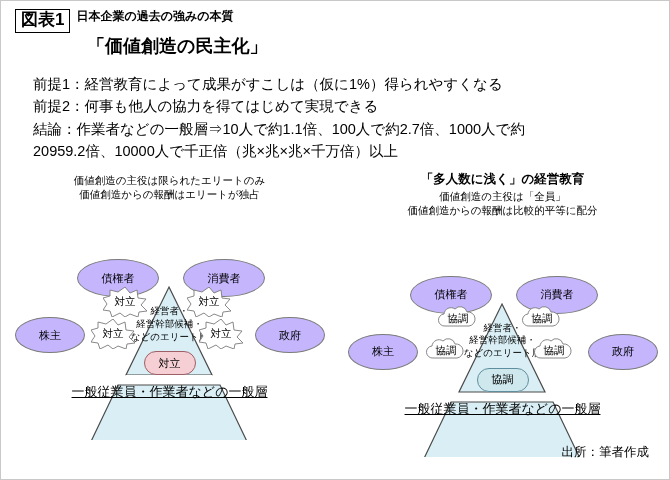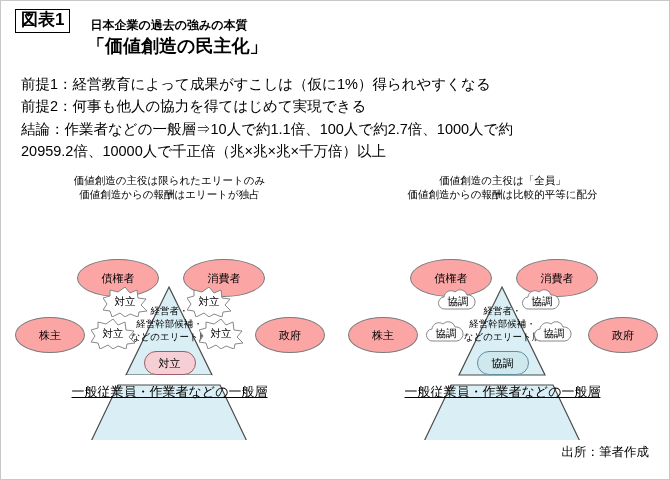--- a/index.html
+++ b/index.html
@@ -24,22 +24,22 @@
 
   
   .header {
     position: absolute;
     left: 14px;
     top: 8px;
     width: 642px;
   }
   .title-row {
     display: flex;
-    align-items: flex-end;
-    gap: 20px;
+    align-items: flex-start;
+    gap: 6px;
   }
   .badge {
     display: inline-block;
     border: 1.5px solid #000;
     padding: 1px 5px 2px 5px;
     font-size: 17px;
     font-weight: bold;
     line-height: 1.1;
     white-space: nowrap;
   }
@@ -54,21 +54,21 @@
     font-weight: bold;
     line-height: 1.3;
     margin-left: 72px;
     margin-top: 2px;
     white-space: nowrap;
   }
 
   
   .premises {
     position: absolute;
-    left: 20px;
+    left: 32px;
     top: 72px;
     width: 620px;
     font-size: 14.5px;
     line-height: 1.55;
   }
   .premises div {
     white-space: nowrap;
   }
 
   
@@ -99,21 +99,21 @@
     width: 325px;
     height: 235px;
     margin-top: 4px;
   }
 
   
   .ellipse {
     position: absolute;
     border: 1px solid #7b7b7b;
     border-radius: 50%;
-    background: #fca5a5;
+    background: #c4b5fd;
     display: flex;
     align-items: center;
     justify-content: center;
     font-size: 11px;
     box-sizing: border-box;
   }
   .ellipse.w1 { width: 82px; height: 38px; }
   .ellipse.w2 { width: 70px; height: 36px; }
 
   
@@ -279,20 +279,21 @@
       <div class="burst" style="left:192px; top:114px;">
         <svg class="burst-bg" viewBox="0 0 44 30">
           <polygon points="22,0 27,6 34,3 35,11 43,12 38,18 44,24 36,25 35,30 27,27 22,30 17,26 9,30 7,24 0,23 4,17 0,11 7,9 7,3 15,5" fill="#ffffff" stroke="#7b7b7b" stroke-width="0.9"></polygon>
         </svg>
         <span>対立</span>
       </div>
     </div>
   </div>
 
   <div class="panel right">
+    <div class="panel-title">「多人数に浅く」の経営教育</div>
     <div class="panel-note">
       <div>価値創造の主役は「全員」</div>
       <div>価値創造からの報酬は比較的平等に配分</div>
     </div>
 
     <div class="stage">
 
       <div class="ellipse w1" style="left:70px; top:54px;">
         <span>債権者</span>
       </div>

